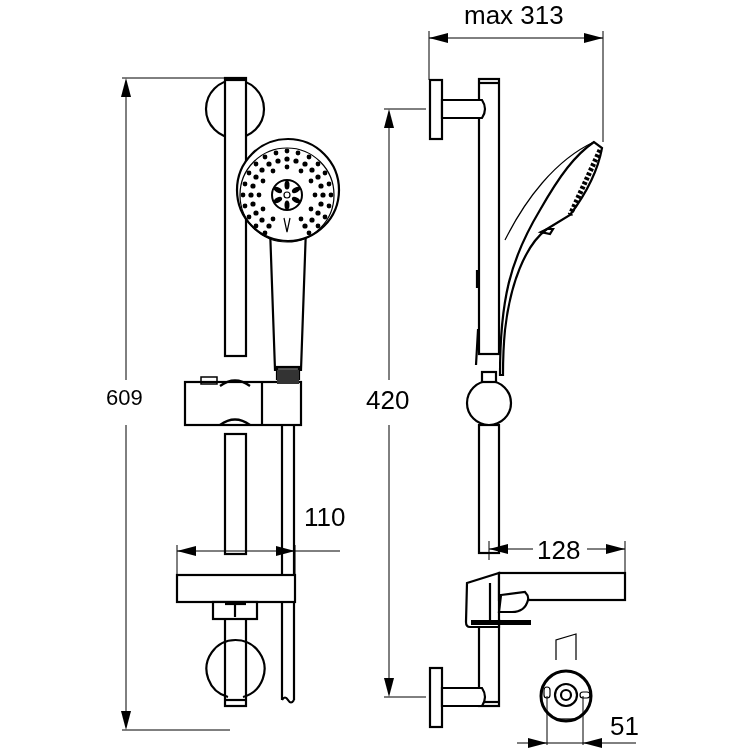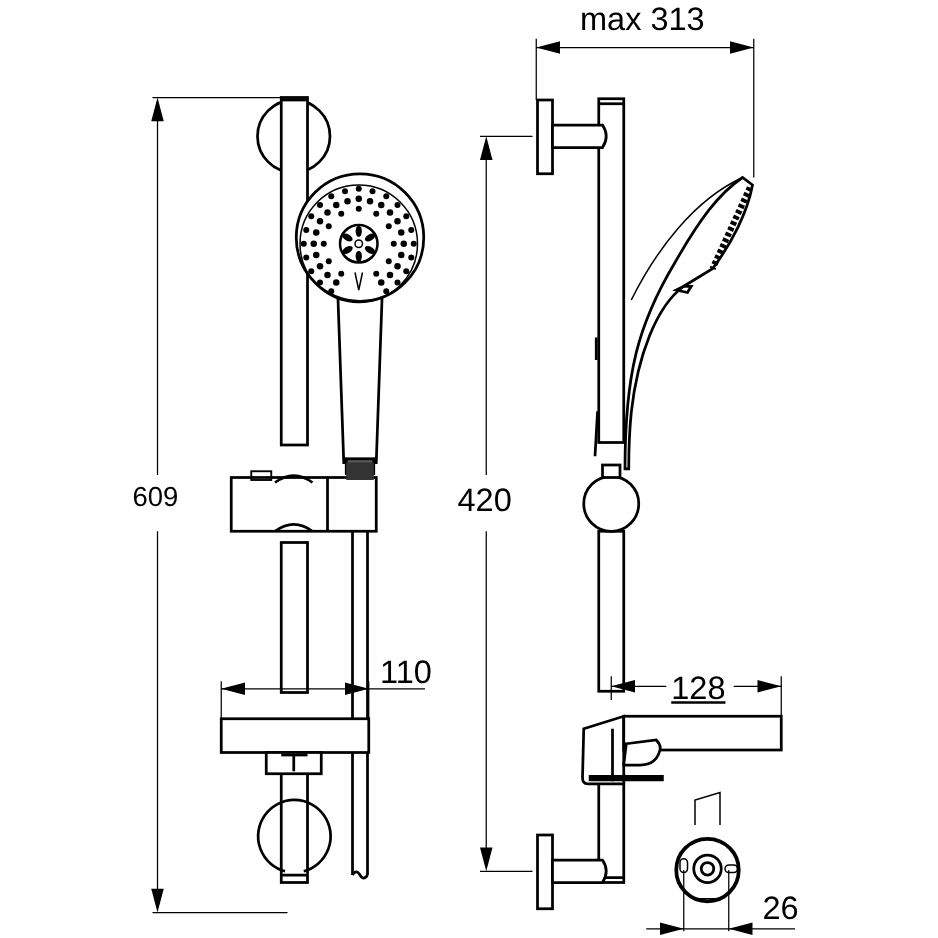--- a/index.html
+++ b/index.html
@@ -224,16 +224,16 @@
       <line class="dl" x1="583" y1="696" x2="583" y2="745"></line>
       <line class="dl" x1="517" y1="743" x2="636" y2="743"></line>
       <polygon class="ar" points="547,743 528,738 528,748"></polygon>
       <polygon class="ar" points="583,743 602,738 602,748"></polygon>
     </g>
   </g>
 </svg>
 
 <div class="dim-label" style="left:106px; top:387px; font-size:22px;">609</div>
 <div class="dim-label" style="left:366px; top:387px; font-size:26px;">420</div>
-<div class="dim-label" style="left:304px; top:524px; font-size:26px; background:transparent;">110</div>
-<div class="dim-label" style="left:537px; top:537px; font-size:26px;text-decoration:underline;">128</div>
+<div class="dim-label" style="left:304px; top:504px; font-size:26px; background:transparent;">110</div>
+<div class="dim-label" style="left:537px; top:537px; font-size:26px;">128</div>
 <div class="dim-label" style="left:464px; top:2px; font-size:26px; background:transparent;">max 313</div>
-<div class="dim-label" style="left:610px; top:713px; font-size:26px; background:transparent;">26</div>
+<div class="dim-label" style="left:610px; top:713px; font-size:26px; background:transparent;">51</div>
 
 </body></html>

